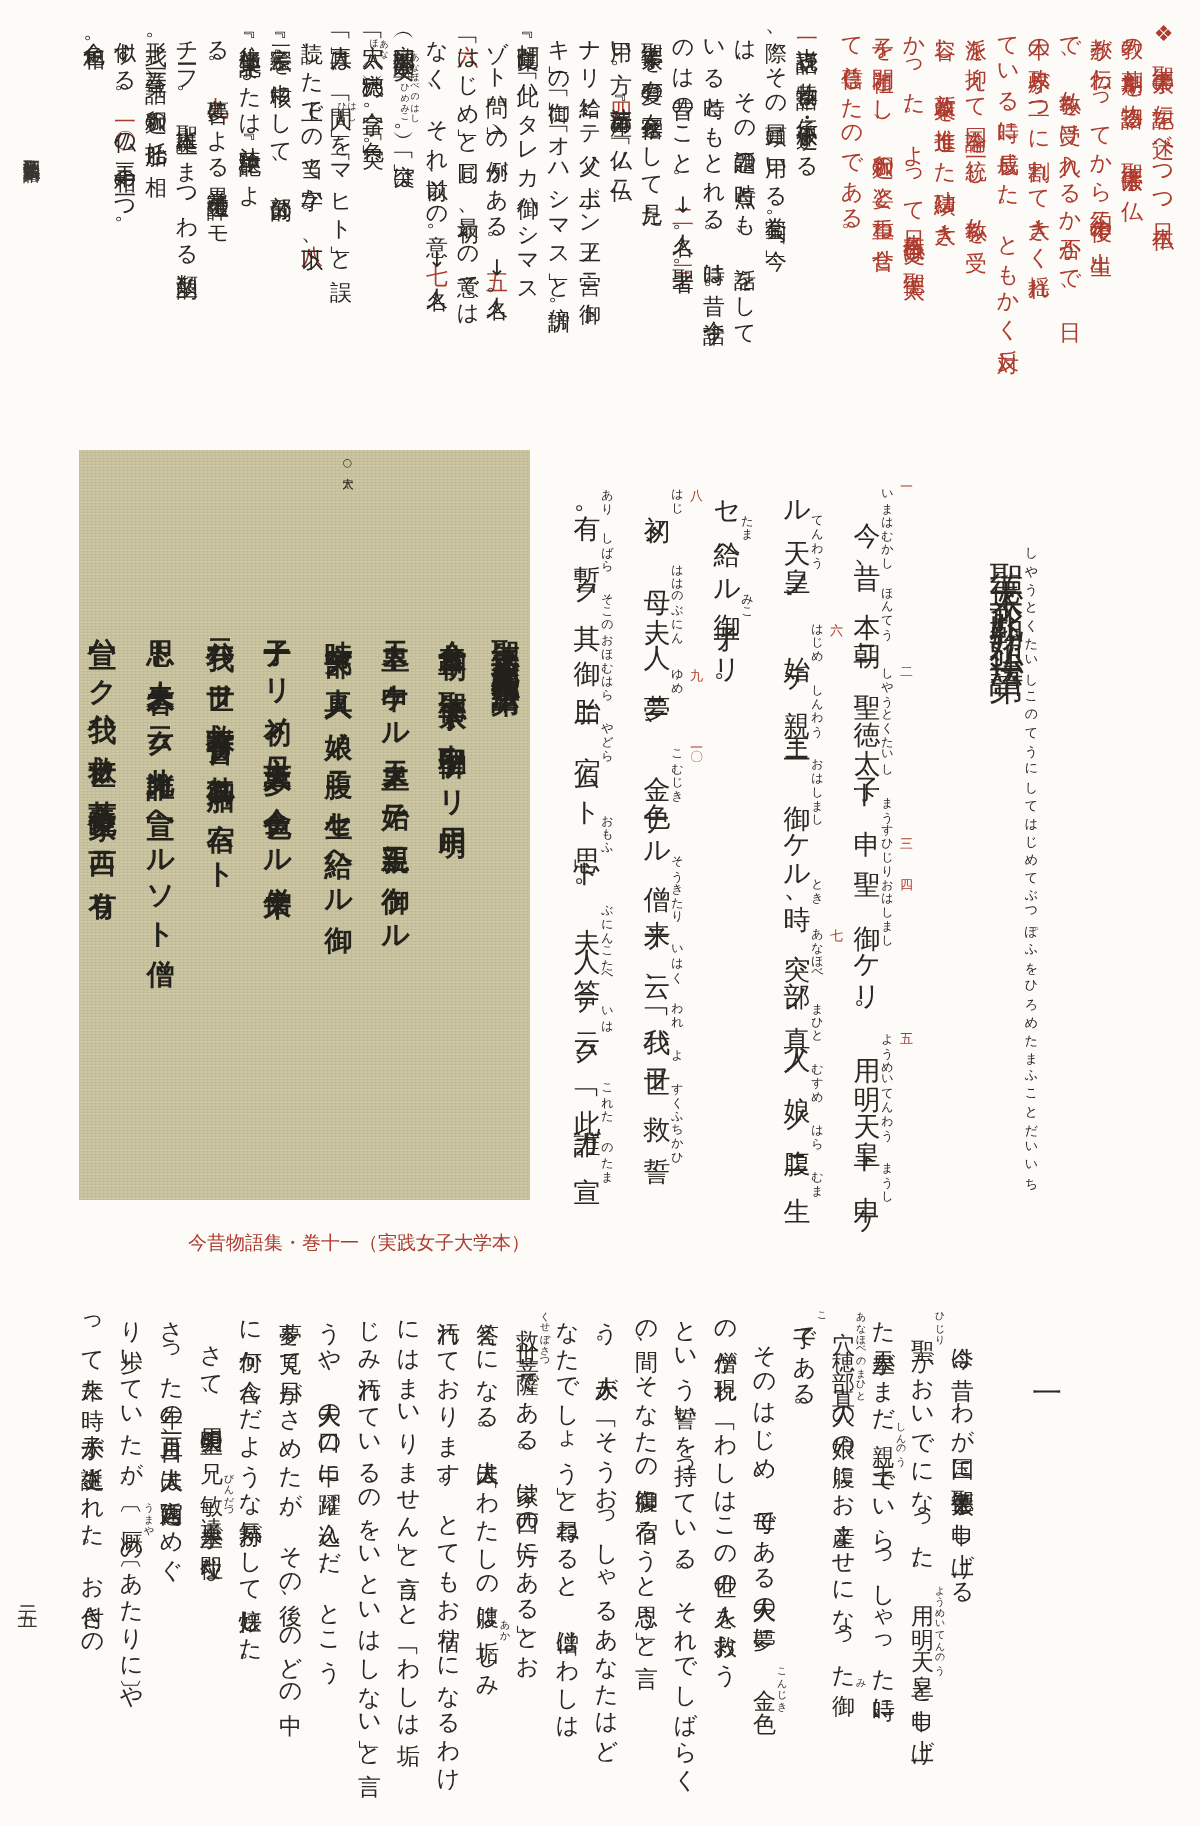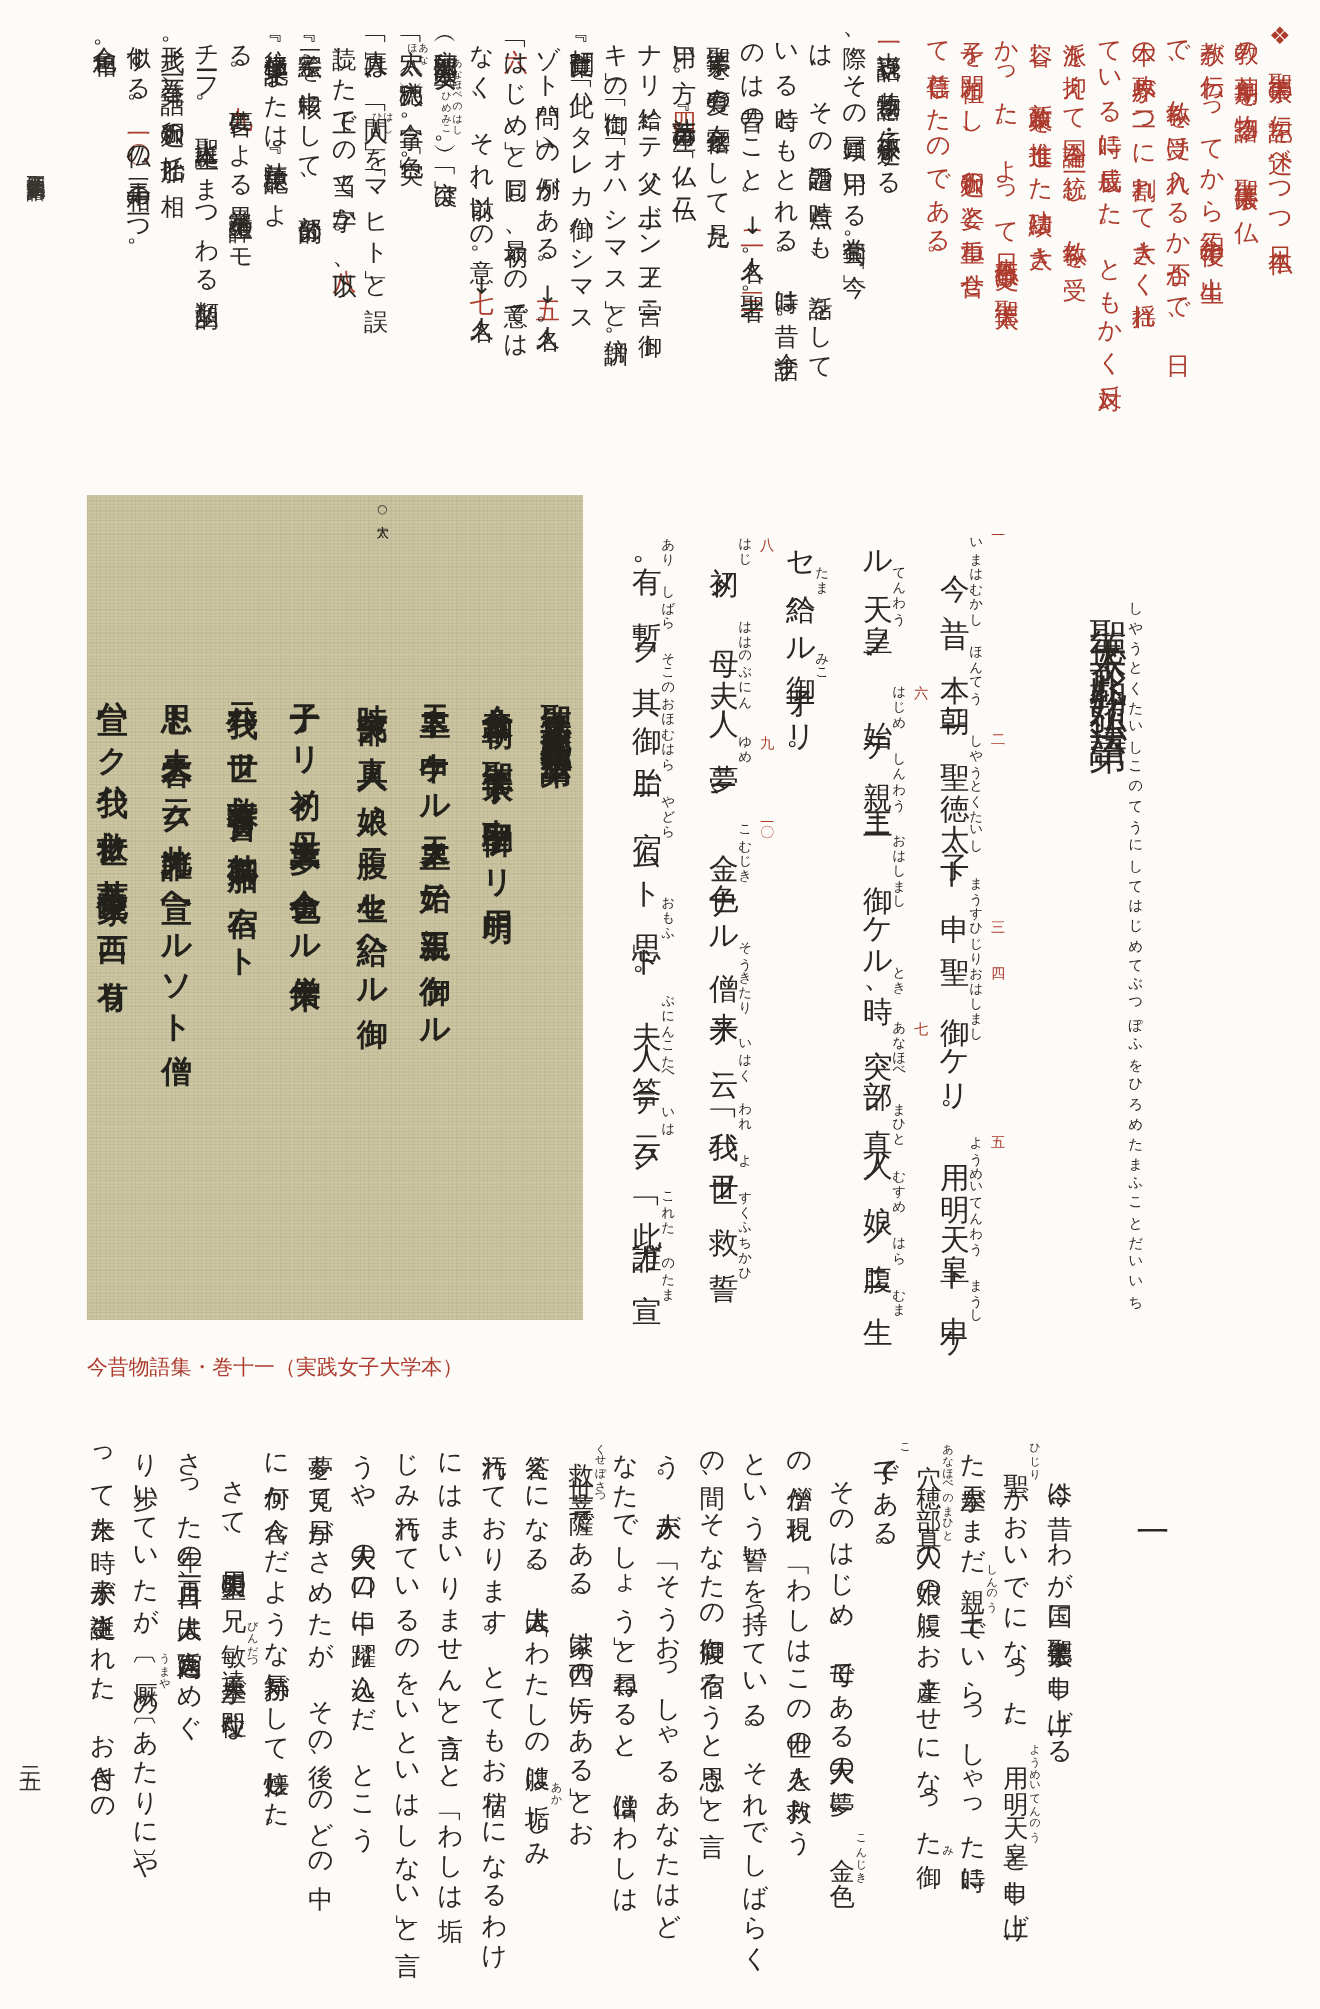--- a/index.html
+++ b/index.html
@@ -32,21 +32,21 @@
   
   .ms-bg {
     position: absolute; left: 79px; top: 450px; width: 451px; height: 750px;
     background-color: #cbc5a2;
     background-image:
       repeating-linear-gradient(0deg, rgba(90,80,50,0.07) 0 1px, transparent 1px 3px),
       repeating-linear-gradient(90deg, rgba(90,80,50,0.05) 0 1px, transparent 1px 4px);
   }
   .ms { top: 618px; width: 40px; line-height: 40px; font-size: 28px; letter-spacing: 4px; font-weight: bold; color: #23211b; font-family: "DejaVu Serif", "Liberation Serif", serif; }
   .ms-ann { left: 341px; top: 456px; width: 12px; line-height: 12px; font-size: 11px; color: #2b2824; font-family: "DejaVu Serif", serif; }
-  .caption { position: absolute; left: 79px; top: 1230px; width: 451px; text-align: left; font-size: 19px; color: #ad3b2e; white-space: nowrap; }
+  .caption { position: absolute; left: 79px; top: 1230px; width: 451px; text-align: right; font-size: 19px; color: #ad3b2e; white-space: nowrap; }
 
   
   .sec { left: 1031px; top: 1377px; width: 32px; line-height: 32px; font-size: 30px; }
   .tr { top: 1305px; width: 46px; line-height: 46px; font-size: 23px; letter-spacing: 1.7px; }
   .tr rt { font-size: 10px; letter-spacing: 0; line-height: 1; }
 
   
   .rh { left: 22px; top: 146px; width: 20px; line-height: 20px; font-size: 17px; letter-spacing: 0.5px; color: #3a3631; }
   .pn { left: 17px; top: 1591px; width: 22px; line-height: 22px; font-size: 20px; letter-spacing: 4px; color: #3a3631; }
 </style>

